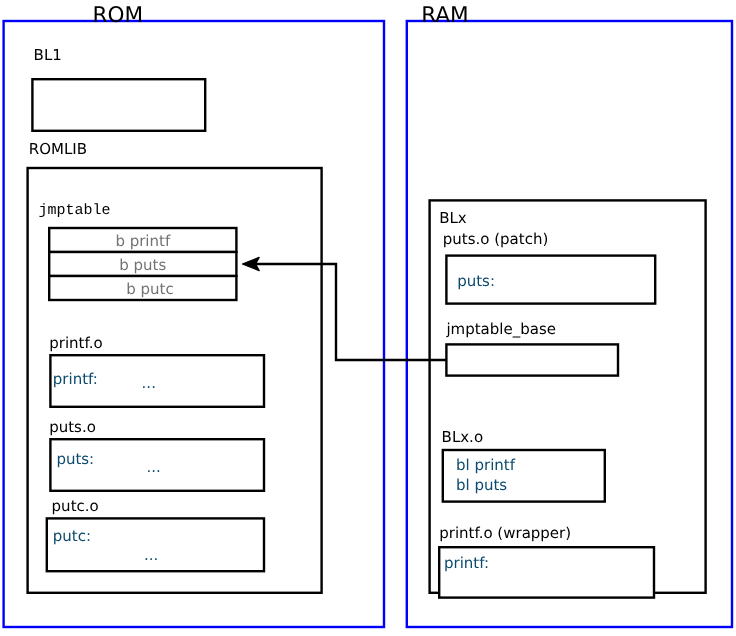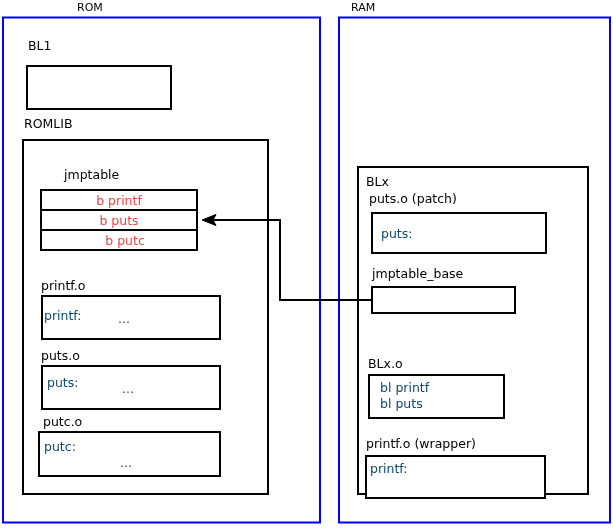--- a/index.html
+++ b/index.html
@@ -24,35 +24,35 @@
   }
   .lbl {
     position: absolute;
     font-family: "DejaVu Sans", sans-serif;
     font-size: 12.5px;
     color: #000000;
     white-space: nowrap;
     line-height: 1.18;
   }
   .lbl-region {
-    font-size: 11px;
+    font-size: 18px;
   }
   .box-text {
     position: absolute;
     font-family: "DejaVu Sans", sans-serif;
     font-size: 12.5px;
     color: #0c4a6e;
     white-space: pre;
     line-height: 1.2;
   }
   .center-text {
     position: absolute;
     font-family: "DejaVu Sans", sans-serif;
     font-size: 12.5px;
-    color: #ef4444;
+    color: #737373;
     white-space: nowrap;
     text-align: center;
   }
 </style>
 </head>
 <body>
 
 <div id="canvas">
 
   <svg class="layer" viewBox="0 0 613 530" xmlns="http://www.w3.org/2000/svg">
@@ -90,21 +90,21 @@
   </svg>
 
   <div class="lbl lbl-region" style="left:77px; top:2px;">ROM</div>
 
   <div class="lbl lbl-region" style="left:351px; top:2px;">RAM</div>
 
   <div class="lbl" style="left:28px; top:39px;">BL1</div>
 
   <div class="lbl" style="left:24px; top:117px;">ROMLIB</div>
 
-  <div class="lbl" style="left:64px; top:168px;">jmptable</div>
+  <div class="lbl" style="left:32px; top:168px;font-family:Liberation Mono, monospace;">jmptable</div>
 
   <div class="center-text" style="left:41px; top:193px; width:156px;">b printf</div>
   <div class="center-text" style="left:41px; top:213px; width:156px;">b puts</div>
   <div class="center-text" style="left:41px; top:233px; width:168px;">b putc</div>
 
   <div class="lbl" style="left:41px; top:279px;">printf.o</div>
   <div class="box-text" style="left:44px; top:308px;">printf:</div>
   <div class="box-text" style="left:118px; top:311px;">...</div>
 
   <div class="lbl" style="left:41px; top:349px;">puts.o</div>

